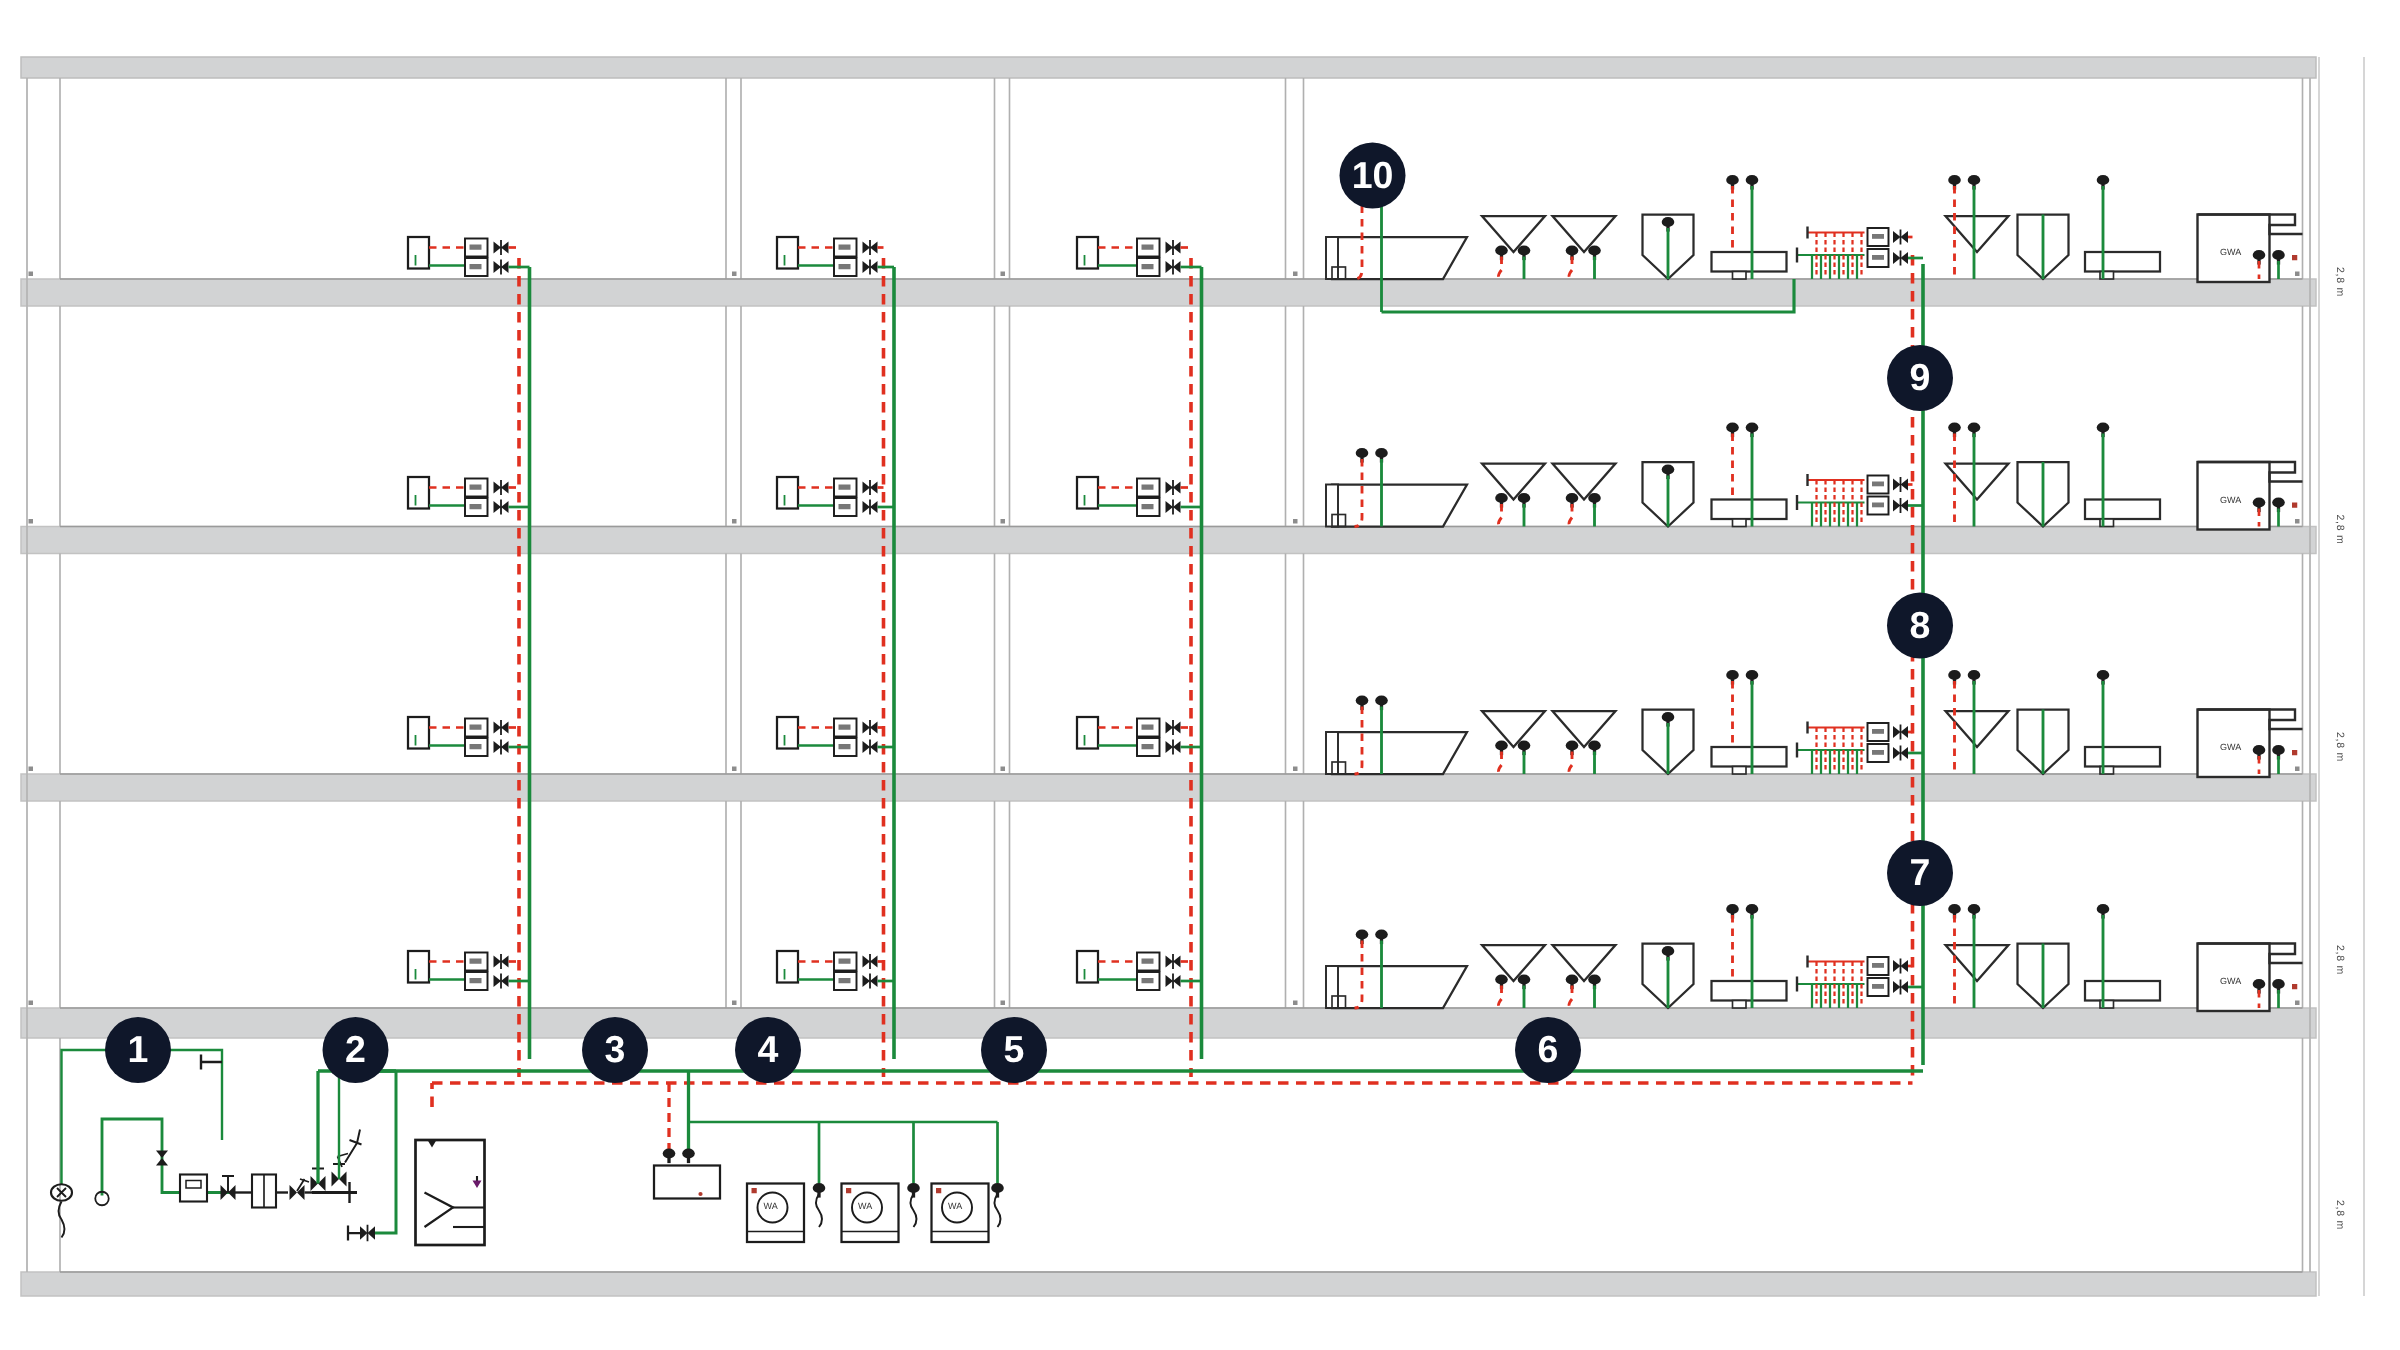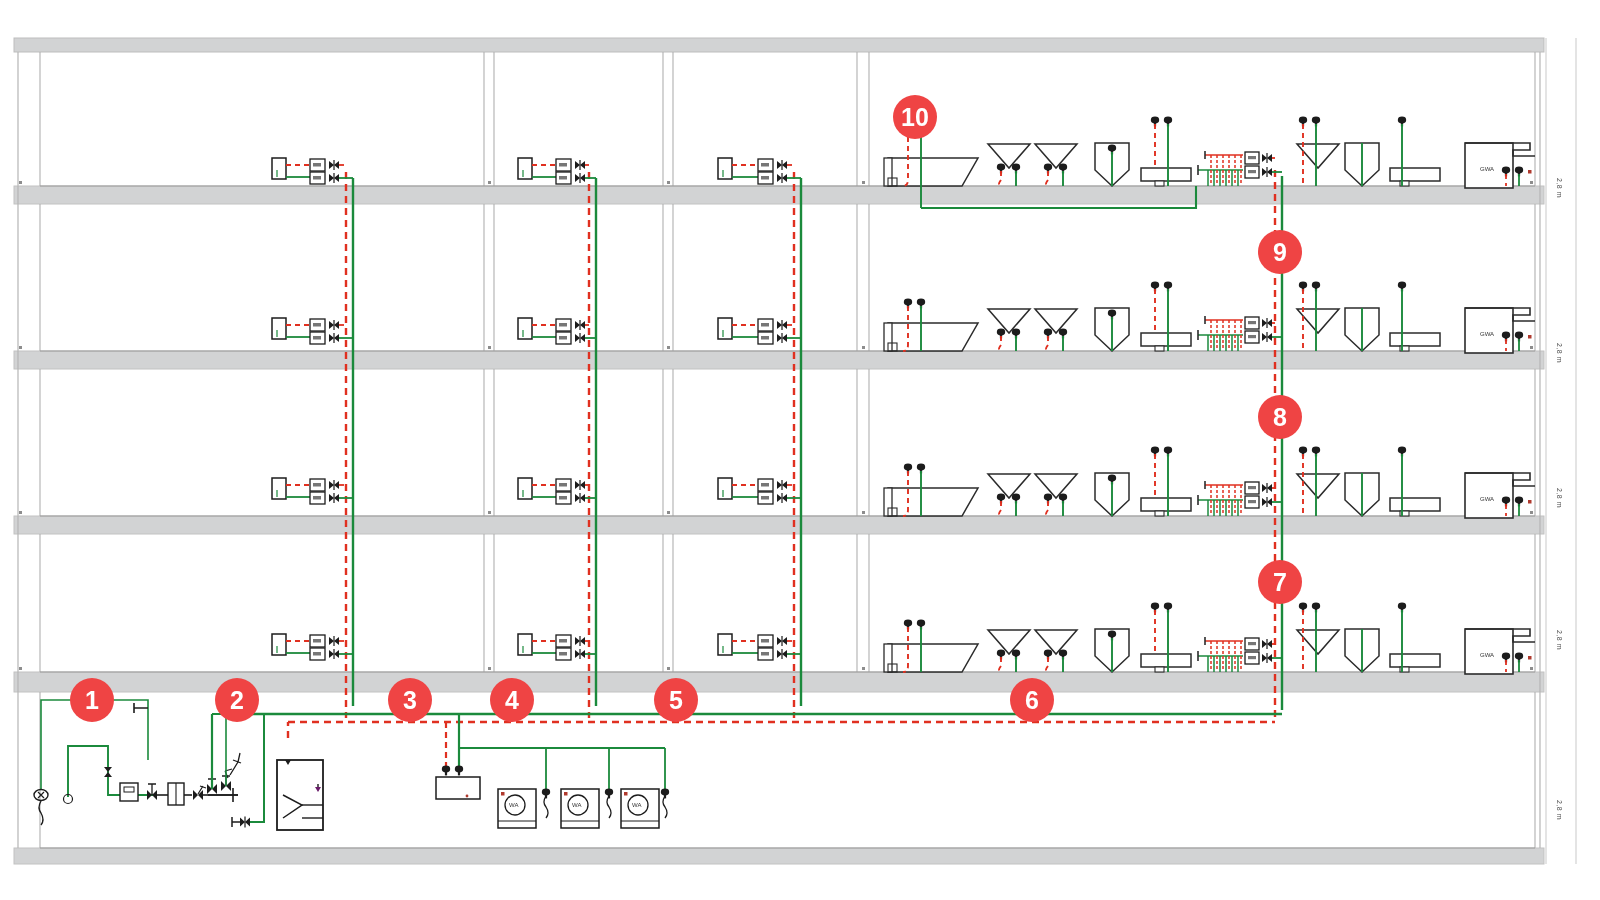--- a/index.html
+++ b/index.html
@@ -2,21 +2,21 @@
 <html><head>
 <meta charset="utf-8">
 <title>Plumbing Riser Schematic</title>
 <style>
   html,body{margin:0;padding:0;background:#ffffff;}
   body{width:1600px;height:900px;font-family:"Liberation Sans",sans-serif;overflow:hidden;}
   #stage{position:relative;width:1600px;height:900px;background:#ffffff;}
   svg.layer{position:absolute;left:0;top:0;width:1600px;height:900px;}
   .marker{
     position:absolute;width:44px;height:44px;border-radius:50%;
-    background:#ef4444;color:#ffffff;display:flex;align-items:center;justify-content:center;
+    background:#0f172a;color:#ffffff;display:flex;align-items:center;justify-content:center;
     font-family:"Liberation Sans",sans-serif;font-size:25px;font-weight:bold;
     box-shadow:0 0 0 0 rgba(0,0,0,0);letter-spacing:0px;
   }
   .vlabel{
     position:absolute;color:#4a4a4a;font-size:7px;font-family:"Liberation Sans",sans-serif;
     writing-mode:vertical-rl;text-orientation:mixed;white-space:nowrap;letter-spacing:.5px;
   }
   .devlabel{
     position:absolute;font-size:6px;color:#333;font-family:"Liberation Sans",sans-serif;
     white-space:nowrap;

